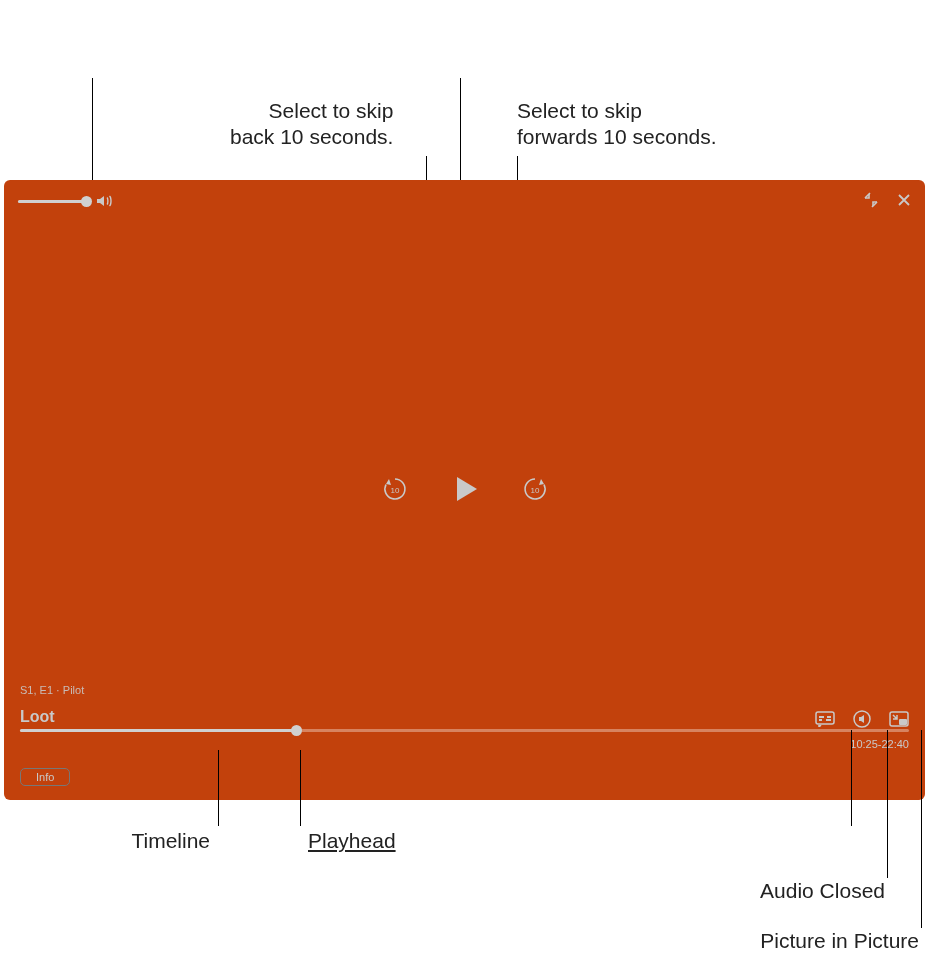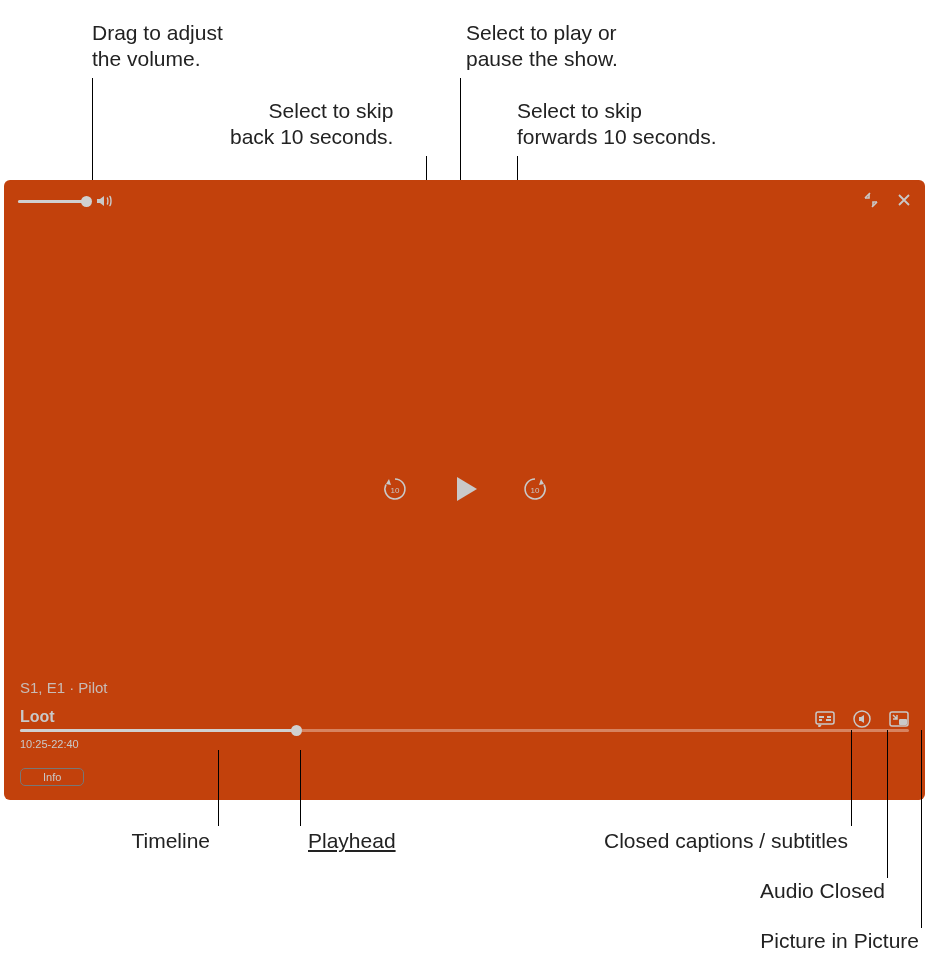--- a/index.html
+++ b/index.html
@@ -34,42 +34,40 @@
   .icon { color:#c9c9c9; cursor:pointer; }
   svg { display:block; }
 
   
   .center-controls { position:absolute; top: 292px; left: 0; right: 0; display:flex; justify-content:center; align-items:center; gap: 40px; }
   .skip-btn { width:26px; height:26px; }
   .play-btn { width:34px; height:34px; }
 
   
   .meta { position:absolute; left:16px; bottom:74px; color:#c9c9c9; }
-  .meta-ep { font-size:15px; opacity:.9; }
+  .meta-ep { font-size:11px; opacity:.9; }
   .meta-title { font-size:16px; font-weight:600; margin-top:12px; }
 
   .br-icons { position:absolute; right:16px; bottom:72px; display:flex; gap:18px; align-items:center; }
 
   
   .timeline-wrap { position:absolute; left:16px; right:16px; bottom:50px; }
   .timeline { position:relative; height:3px; background:rgba(255,255,255,0.35); border-radius:2px; }
   .tl-fill { position:absolute; left:0; top:0; height:3px; background:#d0d0d0; border-radius:2px; }
   .playhead { position:absolute; top:-4px; width:11px; height:11px; background:#d0d0d0; border-radius:50%; }
-  .tl-times { display:flex; justify-content:flex-start; font-size:11px; color:#c9c9c9; margin-top:6px; }
+  .tl-times { display:flex; justify-content:flex-end; font-size:11px; color:#c9c9c9; margin-top:6px; }
 
-  .info-btn { position:absolute; left:16px; bottom:14px; font-size:11px; color:#c9c9c9; border:1px solid #777; border-radius:5px; padding:2px 22px; background:transparent; }
+  .info-btn { position:absolute; left:16px; bottom:14px; font-size:11px; color:#c9c9c9; border:1px solid #777; border-radius:5px; padding:2px 15px; background:transparent; }
 
 </style>
 </head>
 <body>
 <div class="stage">
 
-<div class="callout left" style="left:92px;  top:20px;">Drag to adjust<br>the volume.</div>
 <div class="callout right" style="left:230px; top:98px;">Select to skip<br>back 10 seconds.</div>
-<div class="callout left" style="left:466px; top:20px;">Select to play or<br>pause the show.</div>
 <div class="callout left" style="left:517px; top:98px;">Select to skip<br>forwards 10 seconds.</div>
 
 <div class="leader v" style="left:92px;  top:78px;  height:120px;"></div>
 <div class="leader v" style="left:426px; top:156px; height:320px;"></div>
 <div class="leader v" style="left:460px; top:78px;  height:395px;"></div>
 <div class="leader v" style="left:517px; top:156px; height:320px;"></div>
 
 <div class="player">
 
   <div class="vol-wrap">
@@ -161,21 +159,20 @@
       <span>10:25</span>
       <span>-22:40</span>
     </div>
   </div>
 
   <button class="info-btn">Info</button>
 </div>
 
 <div class="callout right" style="right:721px; top:828px;text-align:right;">Timeline</div>
 <div class="callout left" style="left:308px;  top:828px;text-decoration:underline;">Playhead</div>
-<div class="callout right" style="right:83px;  top:828px;">Closed captions / subtitles</div>
 <div class="callout right" style="right:46px;  top:878px;">Audio Closed</div>
 <div class="callout right" style="right:12px;  top:928px;margin-left:40px;">Picture in Picture</div>
 
 <div class="leader v" style="left:218px; top:750px; height:76px;"></div>
 <div class="leader v" style="left:300px; top:750px; height:76px;"></div>
 <div class="leader v" style="left:851px; top:730px; height:96px;"></div>
 <div class="leader v" style="left:887px; top:730px; height:148px;"></div>
 <div class="leader v" style="left:921px; top:730px; height:198px;"></div>
 
 </div>

